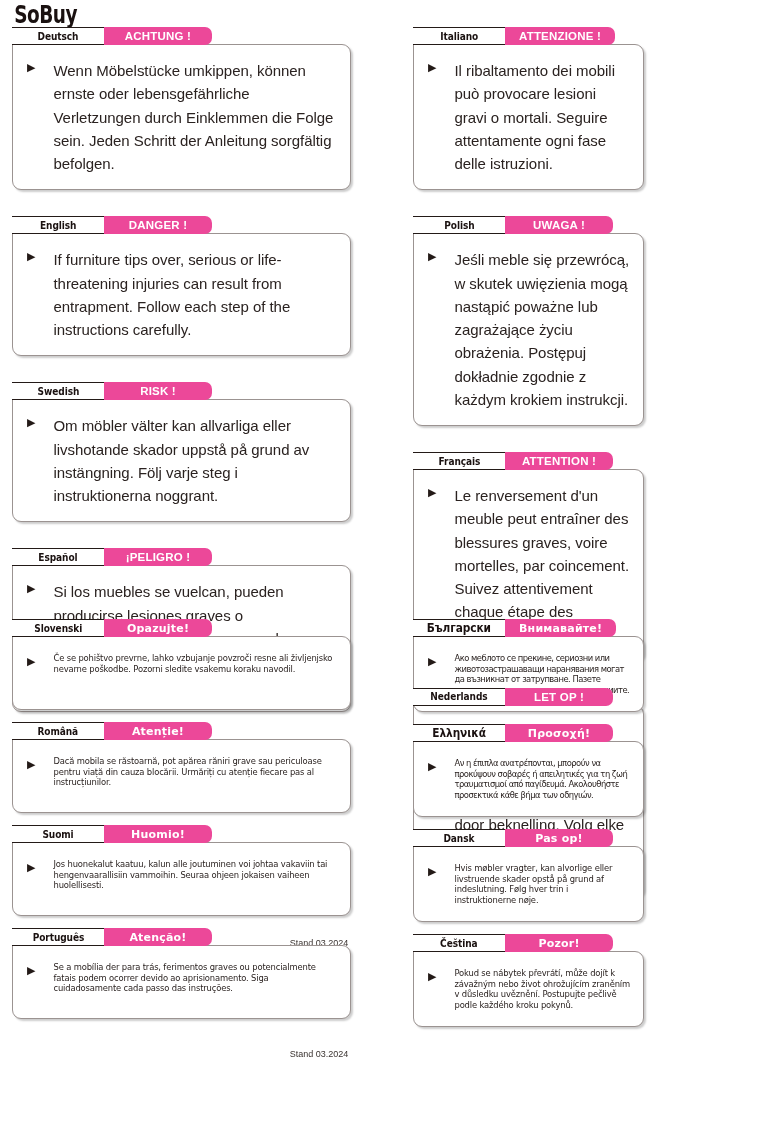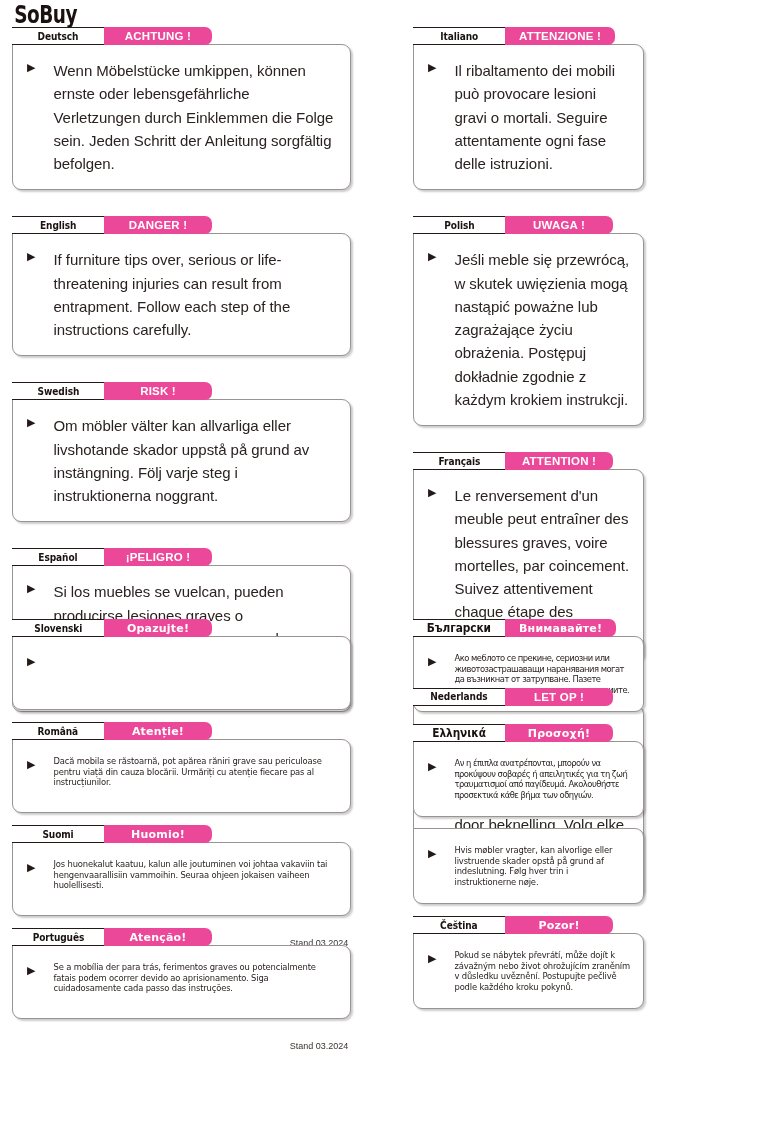--- a/index.html
+++ b/index.html
@@ -293,20 +293,21 @@
         <div class="card-head">
           <div class="lang-tab">
               <span>Slovenski</span>
             </div>
           <div class="warn-flag">
               <span>Opazujte!</span>
             </div>
         </div>
         <div class="card-body">
           <span class="bullet">▶</span>
+          <div class="body-text">Če se pohištvo prevrne, lahko vzbujanje povzroči resne ali življenjsko nevarne poškodbe. Pozorni sledite vsakemu koraku navodil.</div>
         </div>
       </div>
 
       <div class="card h-c">
         <div class="card-head">
           <div class="lang-tab">
               <span>Română</span>
             </div>
           <div class="warn-flag">
               <span>Atenție!</span>
@@ -374,20 +375,28 @@
               <span>Προσοχή!</span>
             </div>
         </div>
         <div class="card-body">
           <span class="bullet">▶</span>
           <div class="body-text tight">Αν η έπιπλα ανατρέπονται, μπορούν να προκύψουν σοβαρές ή απειλητικές για τη ζωή τραυματισμοί από παγίδευμά. Ακολουθήστε προσεκτικά κάθε βήμα των οδηγιών.</div>
         </div>
       </div>
 
       <div class="card h-c">
+        <div class="card-head">
+          <div class="lang-tab">
+              <span>Dansk</span>
+            </div>
+          <div class="warn-flag">
+              <span>Pas op!</span>
+            </div>
+        </div>
         <div class="card-body">
           <span class="bullet">▶</span>
           <div class="body-text">Hvis møbler vragter, kan alvorlige eller livstruende skader opstå på grund af indeslutning. Følg hver trin i instruktionerne nøje.</div>
         </div>
       </div>
 
       <div class="card h-c">
         <div class="card-head">
           <div class="lang-tab">
               <span>Čeština</span>

